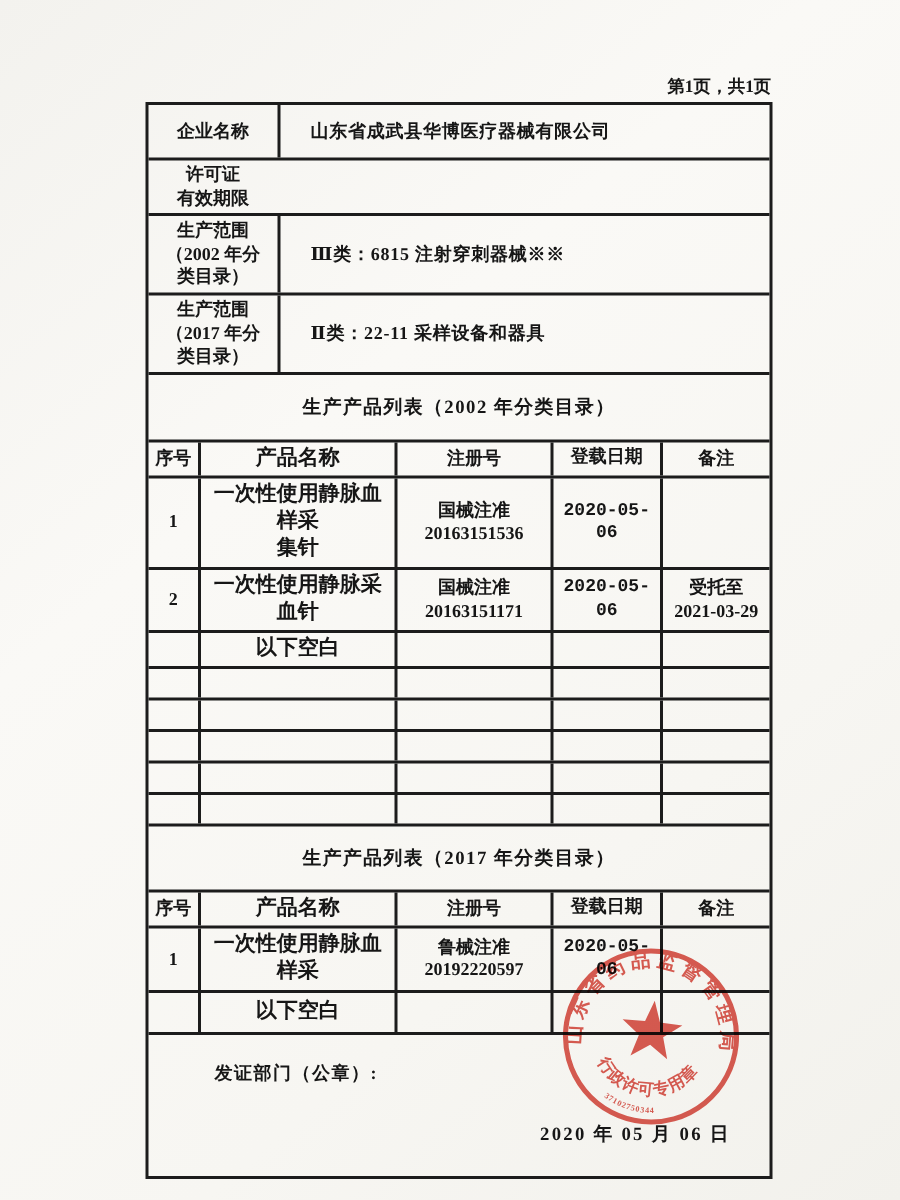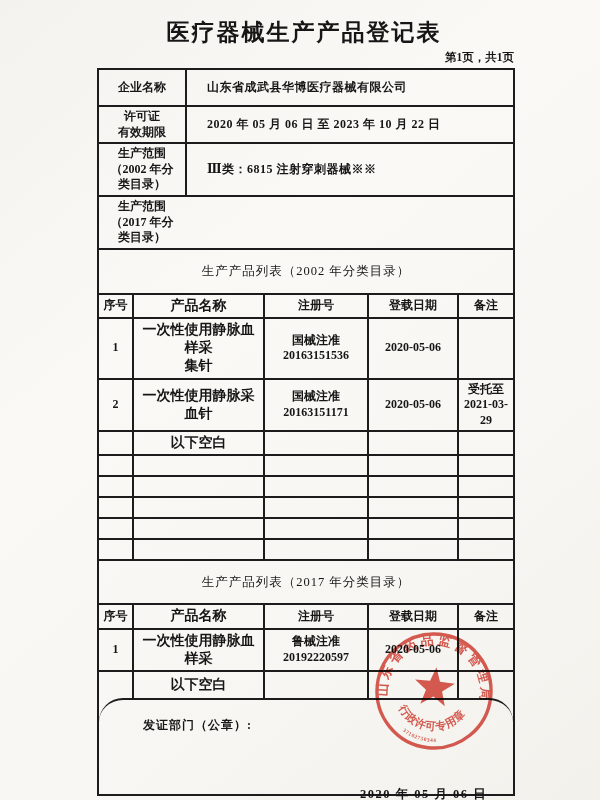--- a/index.html
+++ b/index.html
@@ -35,80 +35,79 @@
     white-space:pre-line; padding:2px;
   }
   .td:first-child { border-left:none; }
   
   .lbl { width:86px; }
   .val { flex:1; justify-content:flex-start; text-align:left; padding-left:20px; letter-spacing:0.5px; }
   .ir1{min-height:35px}.ir2{min-height:34px}.ir3{min-height:35px}.ir4{min-height:40px}.ir5{min-height:43px}
   
   .sect {
     min-height:45px; display:flex; align-items:center; justify-content:center;
-    font-size:12.5px; font-weight:400; letter-spacing:1px;
+    font-size:12.5px; font-weight:700; letter-spacing:1px;
     border-top:2px solid #1c1c1c;
   }
   .sect2 { min-height:44px; }
   
   .phead { min-height:22px; }
   .c0 { width:33px; }
   .c1 { width:131px; font-size:14px; }
   .c2 { width:104px; }
-  .c3 { width:90px; }
+  .c3 { width:73px;font-family:Liberation Mono, monospace; }
   .c4 { flex:1; }
   .t2002 .prow { min-height:21px; }
   .t2002 .prow:nth-child(1) { min-height:30px; }
   .t2002 .prow:nth-child(2) { min-height:33px; }
   .t2017 .prow:nth-child(1) { min-height:35px; }
   .t2017 .prow:nth-child(2) { min-height:28px; }
   
-  .footer { position:relative; min-height:96px; display:block; border-top:2px solid #1c1c1c;border-radius:24px; }
+  .footer { position:relative; min-height:96px; display:block; border-top:2px solid #1c1c1c; }
   .issuer { position:absolute; left:44px; top:17px; font-size:12px; font-weight:700; letter-spacing:1px; }
-  .issuedate { position:absolute; left:261px; top:58px; font-size:12.5px; font-weight:700; letter-spacing:1.5px;margin-top:28px; }
+  .issuedate { position:absolute; left:261px; top:58px; font-size:12.5px; font-weight:700; letter-spacing:1.5px; }
   
   .stamp {
     position:absolute; left:369px; top:626px; width:130px; height:130px;
     mix-blend-mode:multiply; opacity:0.88; transform:rotate(6deg);
     pointer-events:none;
   }
   .stamp text { fill:var(--stamp-color,#d8463c); font-weight:700; font-family:"Liberation Serif","DejaVu Serif",serif; }
   .st-org { font-size:13px; letter-spacing:3.5px; }
   .st-type { font-size:11px; letter-spacing:0.5px; }
   .st-serial { font-size:5.4px; letter-spacing:0.6px; }
 </style>
 </head>
 <body>
 
 <div class="page">
 
-  <div class="title">医疗器械生产产品登记表</div>
   <div class="pageinfo">第1页，共1页</div>
 
   <div class="tbl">
 
     <div class="tr ir1">
       <div class="td lbl">企业名称</div>
       <div class="td val">山东省成武县华博医疗器械有限公司</div>
     </div>
     <div class="tr ir3">
       <div class="td lbl">许可证
 有效期限</div>
-      <div class="td val">2020 年 05 月 06 日 至 2023 年 10 月 22 日</div>
     </div>
     <div class="tr ir4">
       <div class="td lbl">生产范围
 （2002 年分
 类目录）</div>
       <div class="td val">Ⅲ类：6815 注射穿刺器械※※</div>
     </div>
     <div class="tr ir5">
       <div class="td lbl">生产范围
 （2017 年分
 类目录）</div>
+      <div class="td val">Ⅱ类：22-11 采样设备和器具</div>
     </div>
 
     <div class="sect">生产产品列表（2002 年分类目录）</div>
     <div class="tr phead">
       <div class="td c0">序号</div>
       <div class="td c1">产品名称</div>
       <div class="td c2">注册号</div>
       <div class="td c3">登载日期</div>
       <div class="td c4">备注</div>
     </div>

